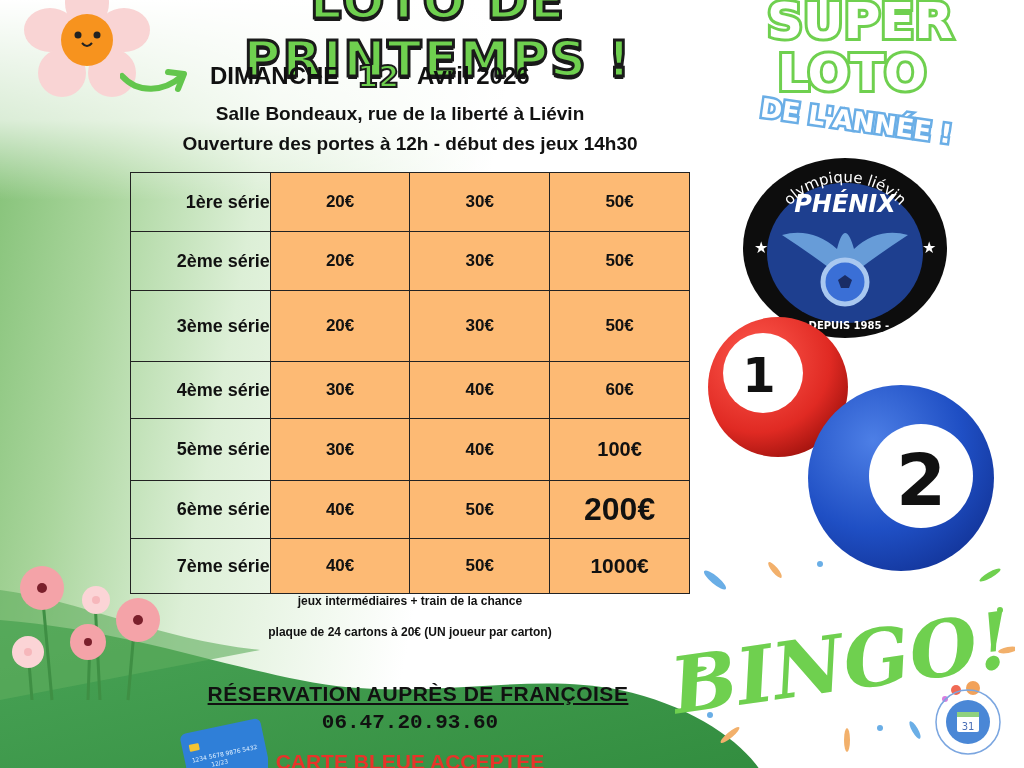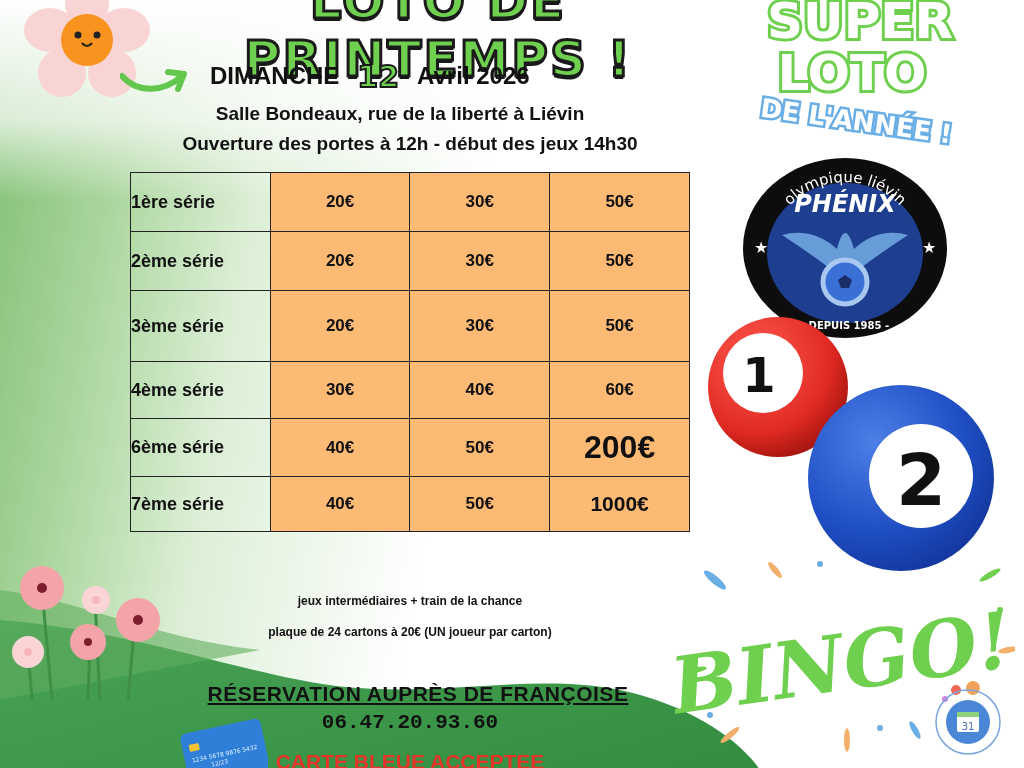--- a/index.html
+++ b/index.html
@@ -47,21 +47,21 @@
   
   .prize-table {
     position: absolute; left: 130px; top: 172px; width: 560px;
     border-collapse: collapse;
     font-family: "Liberation Sans", sans-serif; font-weight: bold; color: #111;
   }
   .prize-table td {
     border: 1.5px solid #222; text-align: center; font-size: 17px;
     background: rgba(255,255,255,0.55);
   }
-  .prize-table td.label { width: 140px; text-align: left; font-size: 18px; background: transparent; }
+  .prize-table td.label { width: 140px; text-align: right; font-size: 18px; background: transparent; }
   .prize-table td.v { width: 140px; background: #fdba74; }
   .prize-table td.big { font-size: 20px; }
   .prize-table td.bigger { font-size: 32px; }
   .prize-table td.biggest { font-size: 21px; }
   .footer-line {
     position: absolute; left: 0; width: 820px; text-align: center;
     font-family: "Liberation Sans", sans-serif; font-weight: bold; font-size: 12px; color: #111;
   }
   .f1 { top: 594px; }
   .f2 { top: 625px; }
@@ -151,20 +151,26 @@
       <td class="label">3ème série</td>
       <td class="v">20€</td>
       <td class="v">30€</td>
       <td class="v">50€</td>
     </tr>
     <tr style="height:57px">
       <td class="label">4ème série</td>
       <td class="v">30€</td>
       <td class="v">40€</td>
       <td class="v">60€</td>
+    </tr>
+    <tr style="height:62px">
+      <td class="label">5ème série</td>
+      <td class="v">30€</td>
+      <td class="v">40€</td>
+      <td class="v big">100€</td>
     </tr>
     <tr style="height:58px">
       <td class="label">6ème série</td>
       <td class="v">40€</td>
       <td class="v">50€</td>
       <td class="v bigger">200€</td>
     </tr>
     <tr style="height:55px">
       <td class="label">7ème série</td>
       <td class="v">40€</td>

